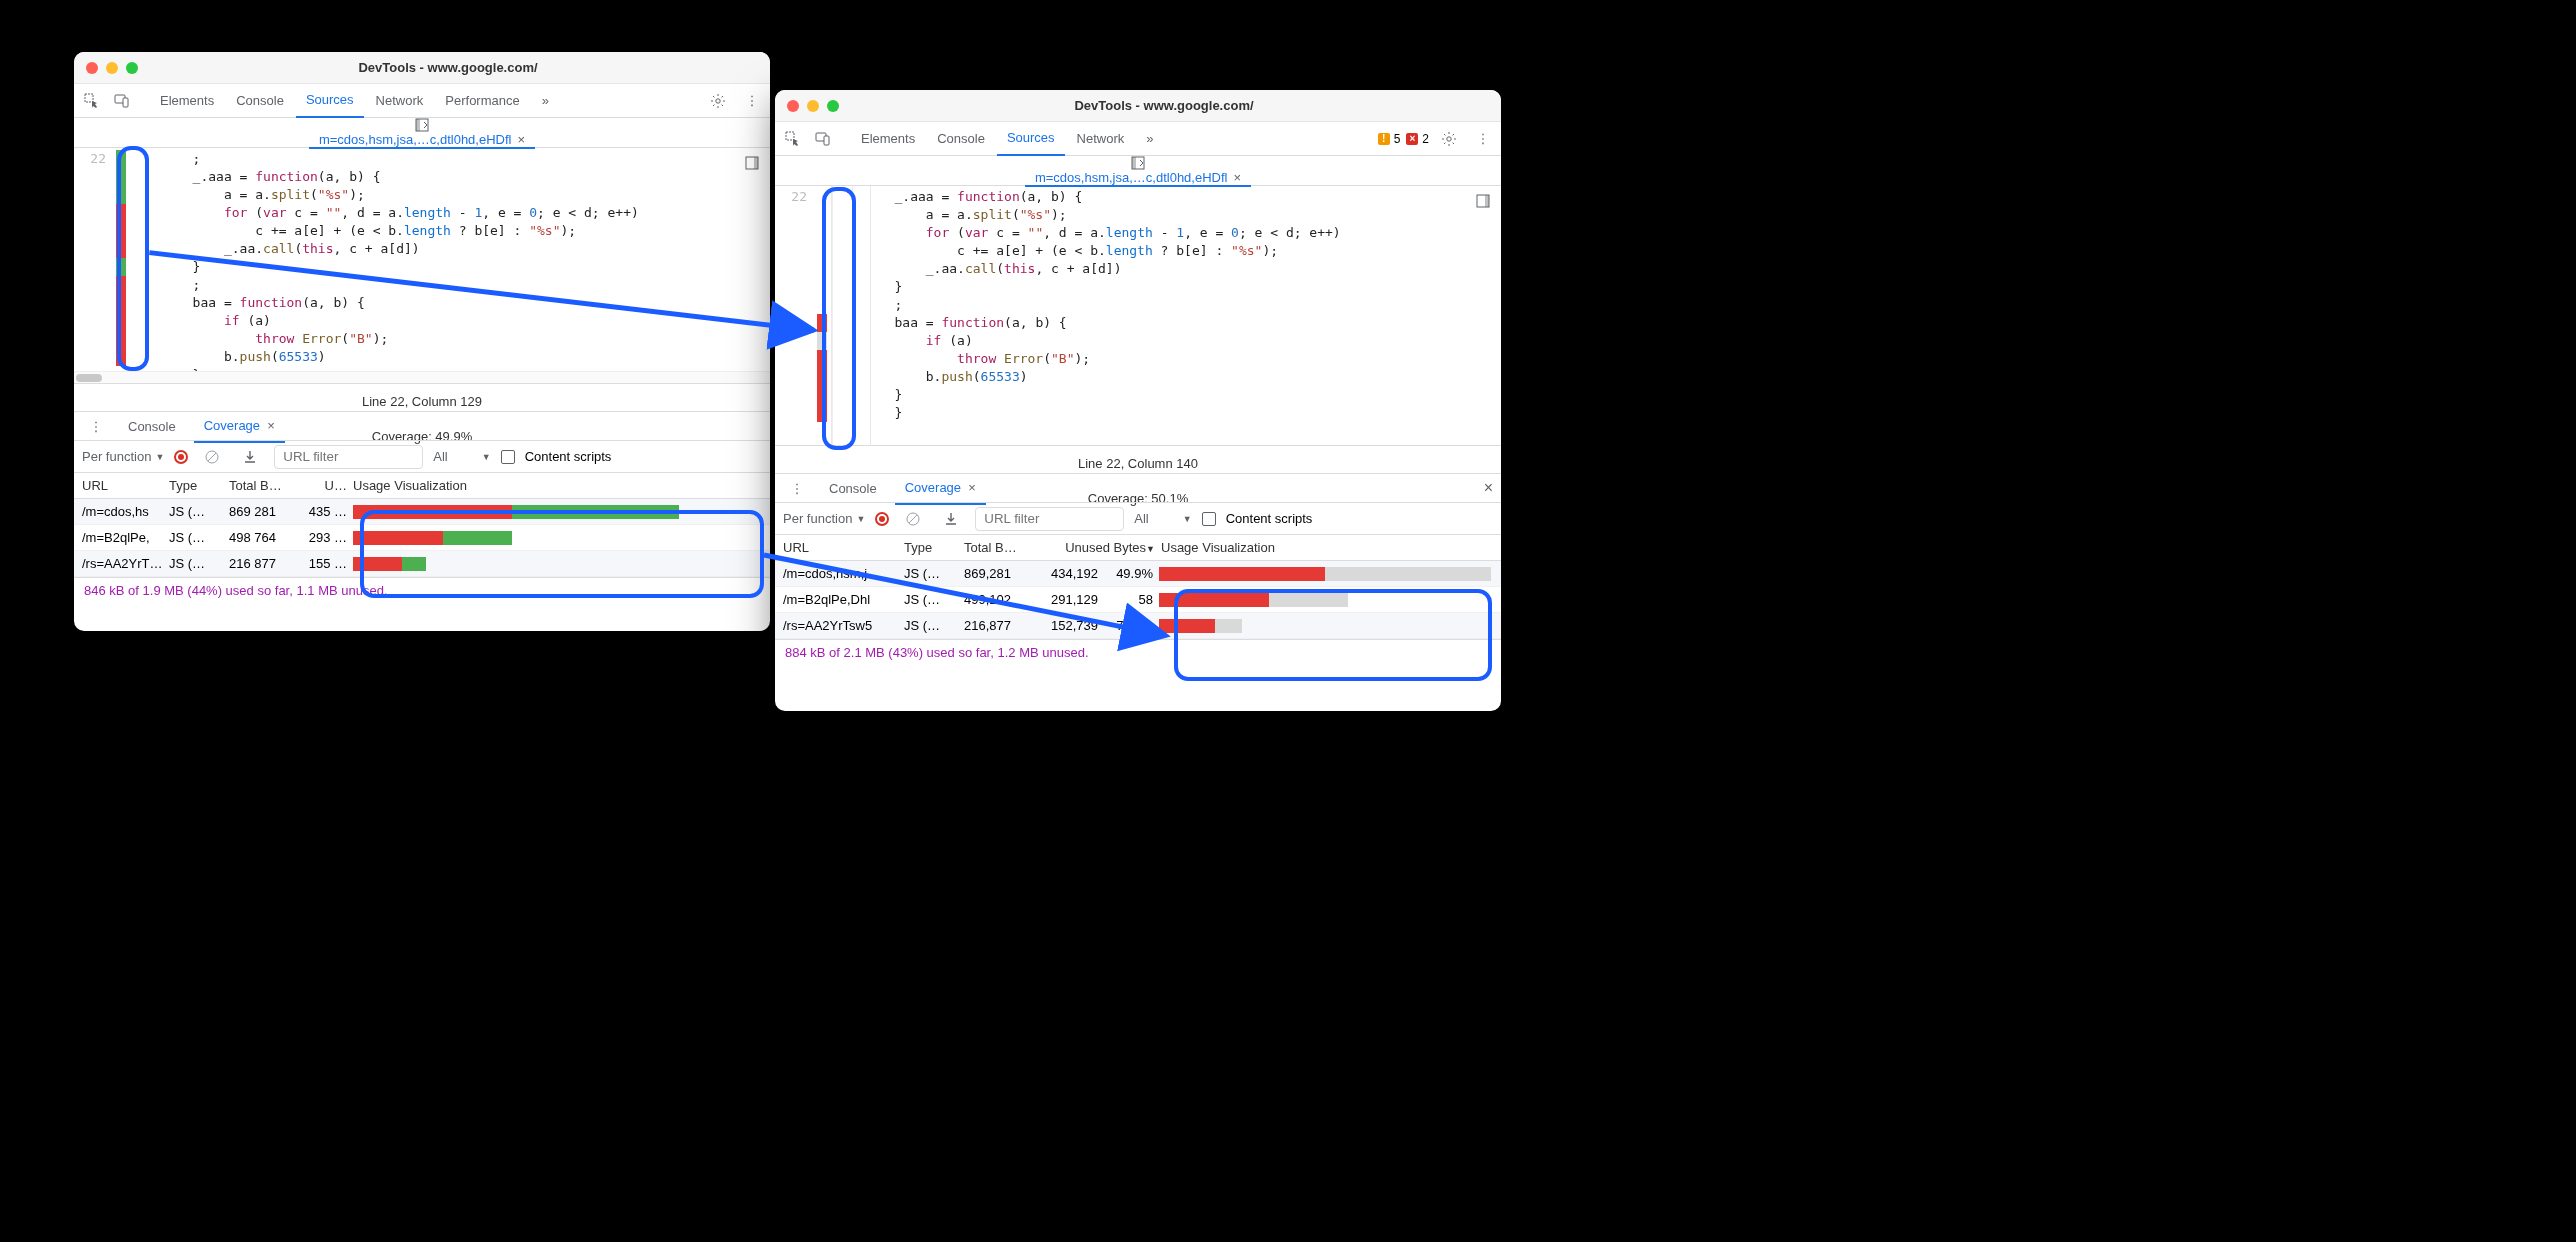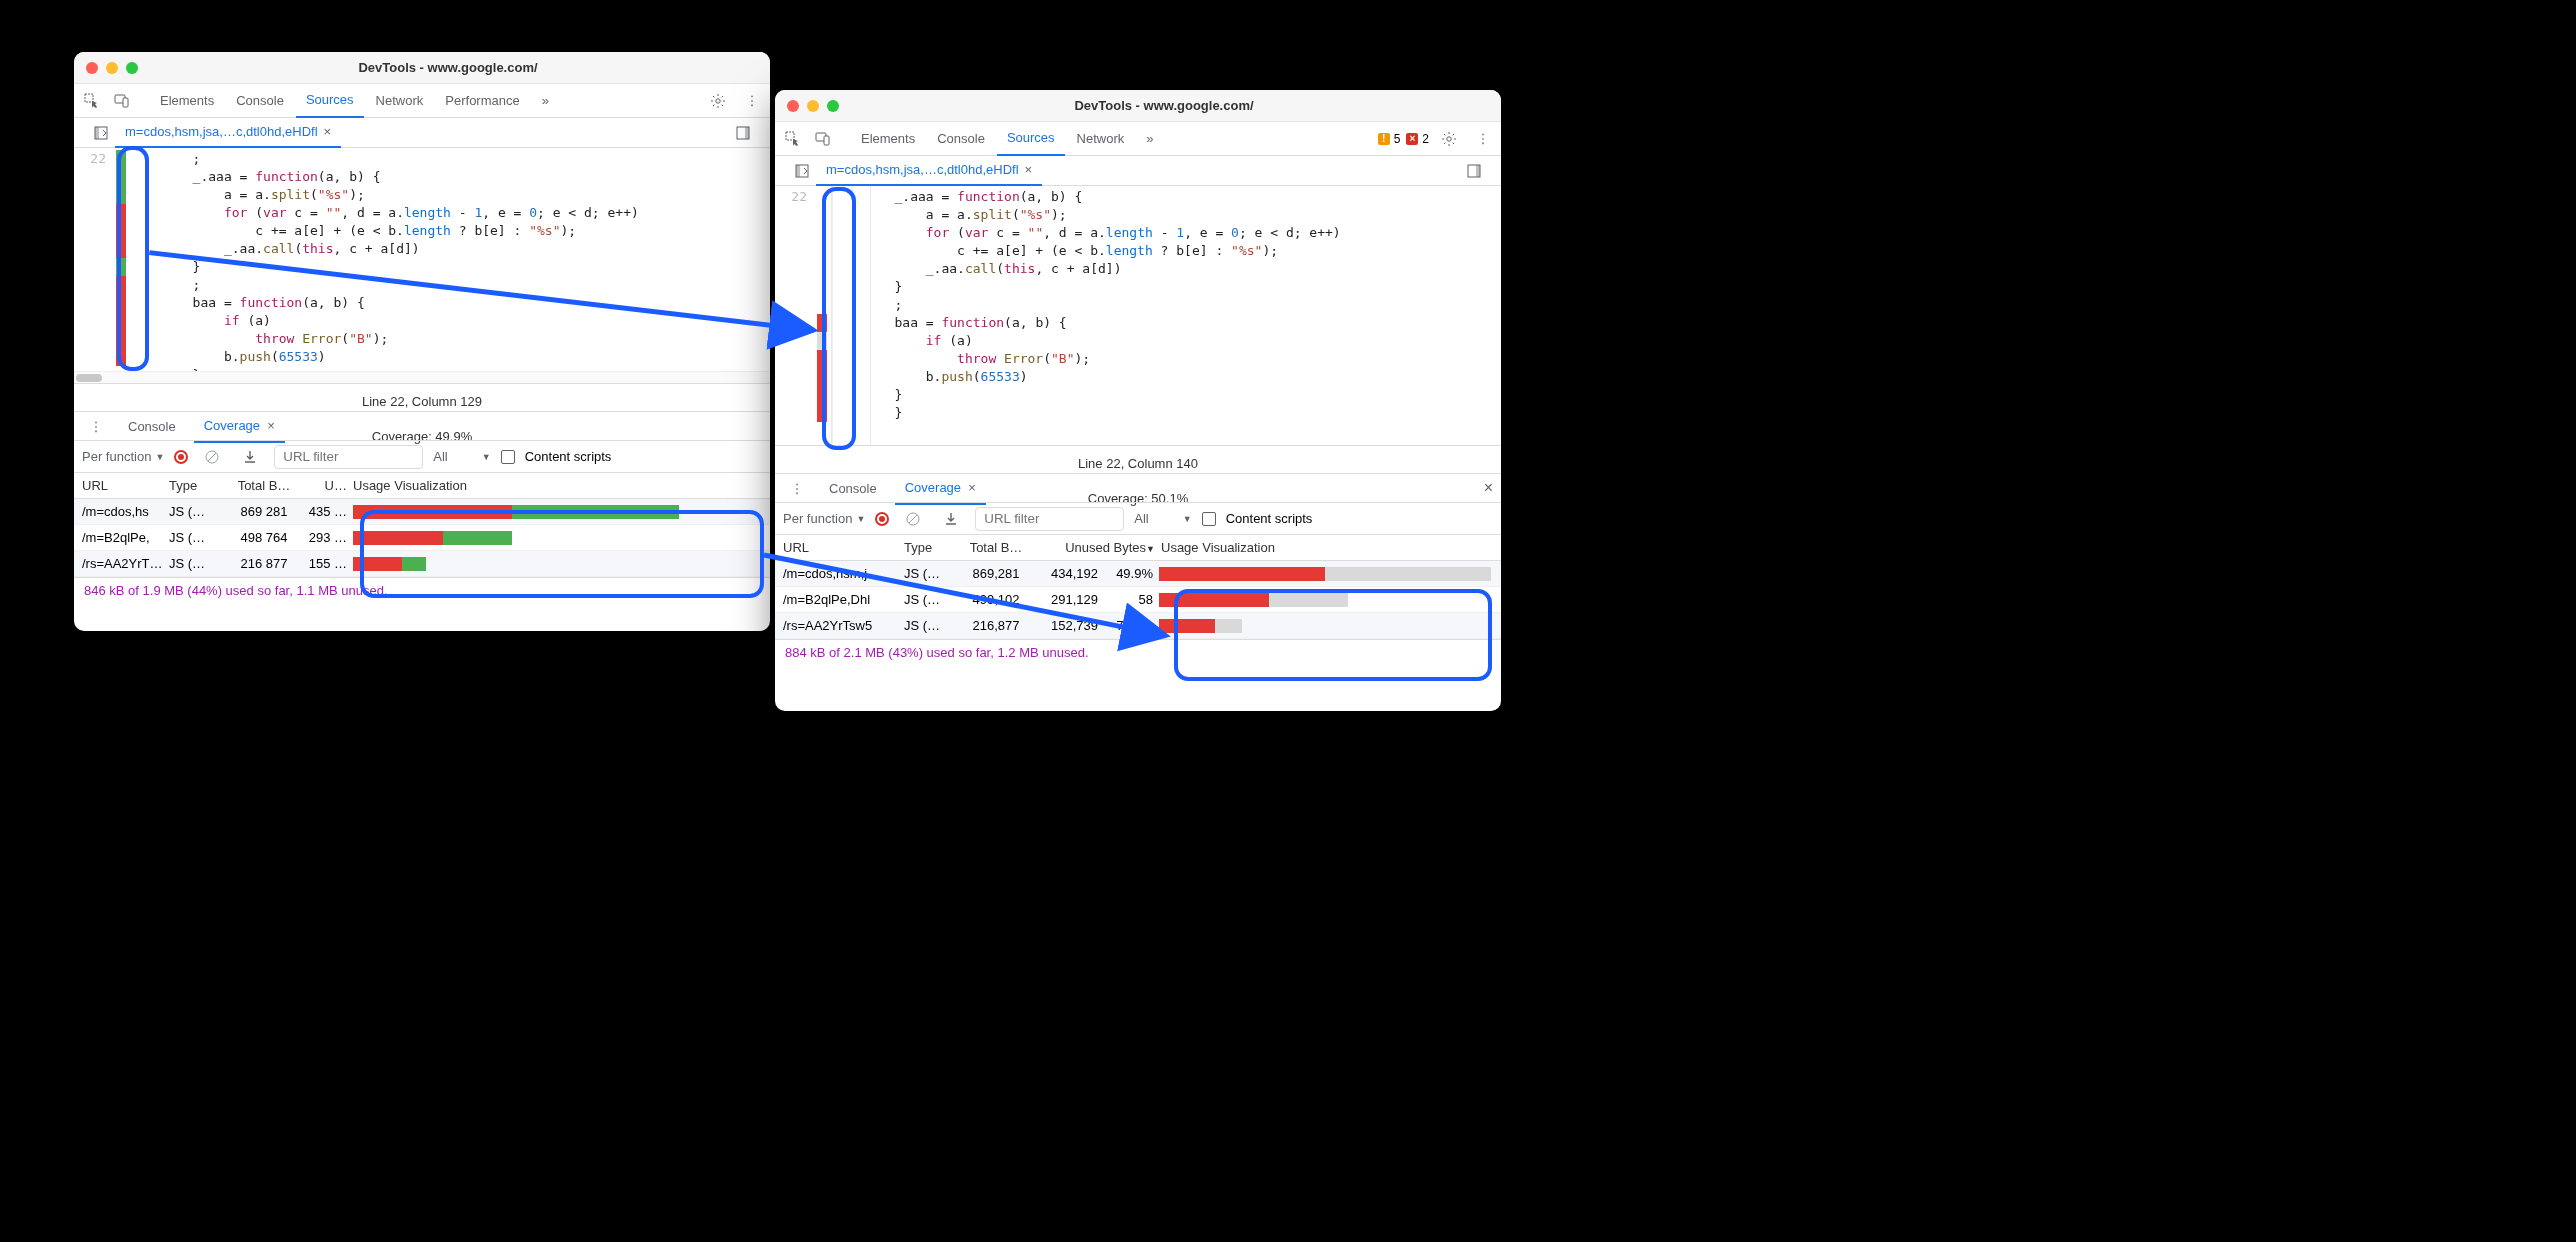--- a/index.html
+++ b/index.html
@@ -9,21 +9,21 @@
   .titlebar { height: 32px; display:flex; align-items:center; padding: 0 12px; background:#f6f6f6; border-bottom:1px solid #e5e5e5;}
   .dots { display:flex; gap:8px; }
   .dot { width:12px; height:12px; border-radius:50%; }
   .dr{background:#ff5f57;} .dy{background:#febc2e;} .dg{background:#28c840;}
   .title { flex:1; text-align:center; font-weight:600; color:#333;}
   .tabbar { display:flex; align-items:center; height:34px; border-bottom:1px solid #dadce0; padding:0 4px; gap:2px;}
   .tabbar .sep { width:10px;}
   .iconbtn { width:28px; height:28px; display:flex; align-items:center; justify-content:center; color:#5f6368; border-radius:4px;}
   .tab { padding:0 10px; height:34px; display:flex; align-items:center; color:#5f6368; cursor:pointer;}
   .tab.active { color:#1a73e8; border-bottom:2px solid #1a73e8; font-weight:500;}
-  .file-tab-row { display:flex; align-items:center; height:30px; border-bottom:1px solid #dadce0; padding:0 13px;}
+  .file-tab-row { display:flex; align-items:center; height:30px; border-bottom:1px solid #dadce0; padding:0 4px;flex-direction:column;}
   .file-tab { display:flex; align-items:center; gap:6px; padding:0 10px; height:30px; border-bottom:2px solid #1a73e8; color:#1a73e8;}
   .codearea { display:flex; flex:1; overflow:hidden; font-family:Menlo,Consolas,monospace; font-size:13px;}
   .gutter { width:40px; text-align:right; padding-right:8px; color:#bbb; line-height:18px; padding-top:2px;}
   .covstrip { width:16px; display:flex; flex-direction:column; padding-top:2px;}
   .covstrip div{height:18px; width:10px; margin-left:2px;}
   .cg{background:#4caf50;} .cr{background:#e53935;} .cn{background:transparent;}
   .code { flex:1; line-height:18px; white-space:pre; padding-top:2px; color:#222;}
   .kw{color:#a71d5d;} .fn{color:#795e26;} .str{color:#b5443a;} .num{color:#2270c4;} .blue{color:#0f6fd1;}
   .statusbar { height:28px; border-top:1px solid #dadce0; display:flex; align-items:center; padding:0 10px; gap:10px; color:#333;flex-direction:column;}
   .braces-icon { width:16px; height:16px; color:#1a73e8;}
@@ -35,21 +35,21 @@
   .record::after{content:"";width:6px;height:6px;background:#d93025;border-radius:50%;}
   .urlfilter { border:1px solid #dadce0; border-radius:4px; height:24px; width:149px; padding:0 8px; color:#7f1d1d;}
   .checkbox { width:14px;height:14px;border:1px solid #5f6368;border-radius:2px;}
   .coverage-table { flex:none;}
   .cthead,.ctrow{display:flex;align-items:center;height:26px;font-size:13px;}
   .cthead{color:#333;border-bottom:1px solid #dadce0;}
   .ctrow{border-bottom:1px solid #f0f0f0;}
   .ctrow:nth-child(odd){background:#f5f7fa;}
   .c-url{padding-left:8px;overflow:hidden;text-overflow:ellipsis;white-space:nowrap;}
   .c-type{width:60px;}
-  .c-total{text-align:center;padding-right:6px;}
+  .c-total{text-align:left;padding-right:6px;}
   .c-unused{text-align:right;padding-right:6px;}
   .c-pct{width:55px;text-align:right;padding-right:6px;}
   .c-viz{flex:1;padding-right:10px;}
   .vizbar{height:14px;position:relative;background:transparent;}
   .seg{position:absolute;height:14px;top:0;}
   .sr{background:#e53935;} .sgn{background:#4caf50;} .sgy{background:#d9d9d9;}
   .footer { height:26px; border-top:1px solid #dadce0; display:flex; align-items:center; padding:0 10px; color:#a21caf;}
   .badge{display:inline-flex;align-items:center;gap:4px;font-size:12px;}
   .badge .sq{width:12px;height:12px;border-radius:2px;display:flex;align-items:center;justify-content:center;color:#fff;font-size:10px;font-weight:bold;}
   .warn{background:#f29900;} .err{background:#d93025;}

